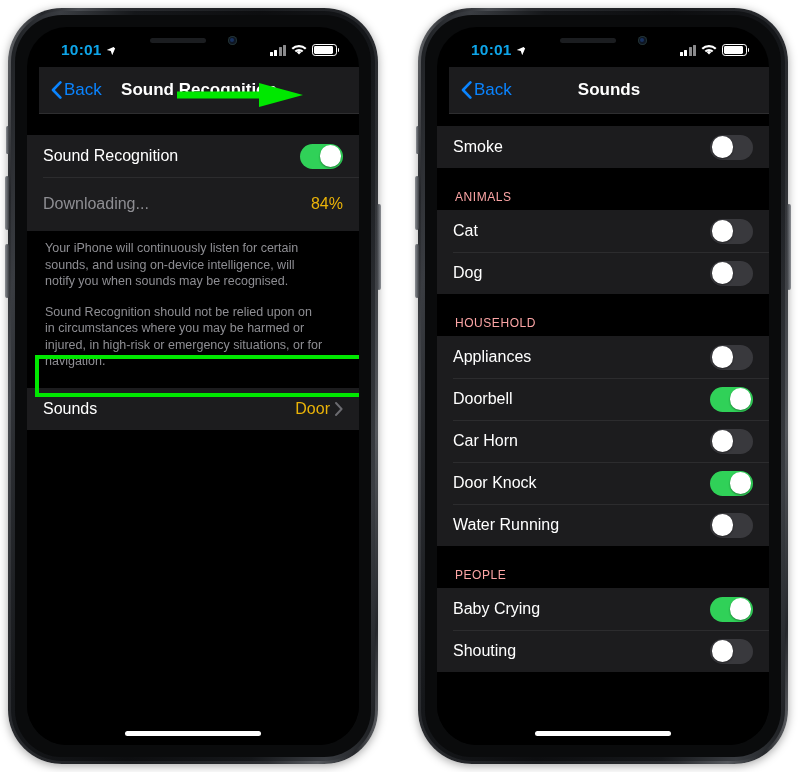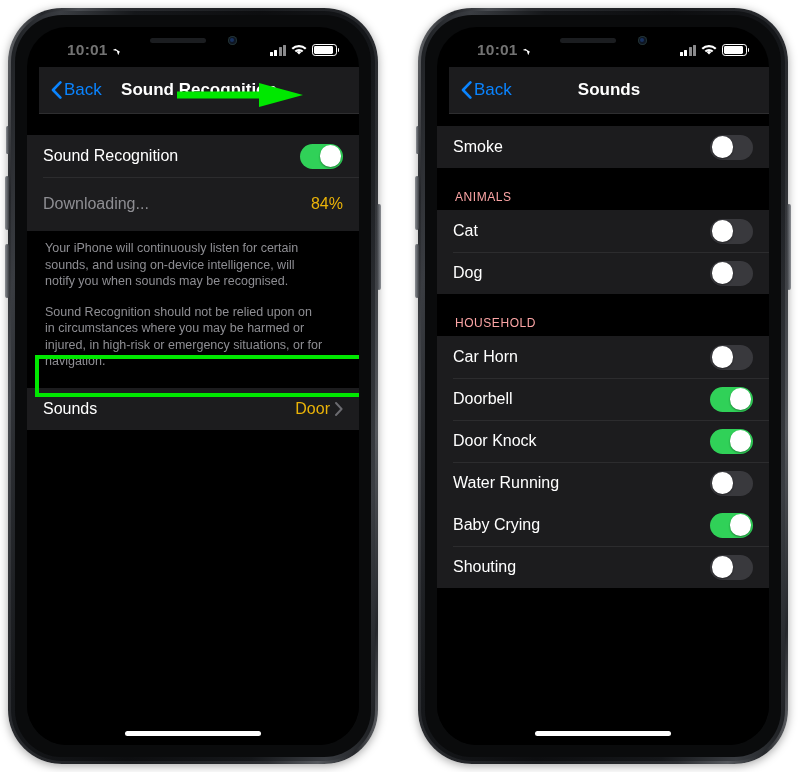--- a/index.html
+++ b/index.html
@@ -48,23 +48,23 @@
     width:168px;height:26px;background:#000;
     border-bottom-left-radius:18px;border-bottom-right-radius:18px;
     z-index:6;display:flex;align-items:center;justify-content:center;gap:22px;
   }
   .speaker{width:56px;height:5px;border-radius:3px;background:#1b1d20;}
   .frontcam{width:9px;height:9px;border-radius:50%;background:#0e1522;box-shadow:inset 0 0 0 1px #233;}
   .frontcam::after{content:"";display:block;width:4px;height:4px;margin:2.5px;border-radius:50%;background:#16305e;}
 
   
   .statusbar{
-    position:absolute;top:0;left:14px;right:0;height:40px;
+    position:absolute;top:0;left:8px;right:0;height:40px;
     display:flex;align-items:center;justify-content:space-between;
-    padding:6px 22px 0 26px;box-sizing:border-box;color:#737373;z-index:5;
+    padding:6px 22px 0 26px;box-sizing:border-box;color:#0ea5e9;z-index:5;
   }
   .sb-time{font-size:15.5px;font-weight:bold;letter-spacing:.2px;display:flex;align-items:center;gap:4px;}
   .loc-arrow{display:inline-block;width:11px;height:11px;}
   .sb-right{display:flex;align-items:center;gap:5px;}
   .bars{display:flex;align-items:flex-end;gap:1.5px;height:11px;}
   .bars i{display:block;width:3px;background:#fff;border-radius:.5px;}
   .bars i:nth-child(1){height:4px;}
   .bars i:nth-child(2){height:6px;background:#fff;}
   .bars i:nth-child(3){height:8.5px;background:#8b8b8d;}
   .bars i:nth-child(4){height:11px;background:#8b8b8d;}
@@ -309,44 +309,51 @@
                 <div class="row tall">
                   <span>Dog</span>
                   <span class="toggle">
                     <span class="knob"></span>
                   </span>
                 </div>
               </div>
               <div class="sectionhdr">HOUSEHOLD</div>
               <div class="group">
                 <div class="row tall">
-                  <span>Car Horn</span>
+                  <span>Appliances</span>
                   <span class="toggle">
                     <span class="knob"></span>
                   </span>
                 </div>
                 <div class="row tall">
                   <span>Doorbell</span>
                   <span class="toggle on">
                     <span class="knob"></span>
                   </span>
                 </div>
                 <div class="row tall">
+                  <span>Car Horn</span>
+                  <span class="toggle">
+                    <span class="knob"></span>
+                  </span>
+                </div>
+                <div class="row tall">
                   <span>Door Knock</span>
                   <span class="toggle on">
                     <span class="knob"></span>
                   </span>
                 </div>
                 <div class="row tall">
                   <span>Water Running</span>
                   <span class="toggle">
                     <span class="knob"></span>
                   </span>
                 </div>
               </div>
+              <div class="sectionhdr">PEOPLE</div>
               <div class="group">
                 <div class="row tall">
                   <span>Baby Crying</span>
                   <span class="toggle on">
                     <span class="knob"></span>
                   </span>
                 </div>
                 <div class="row tall">
                   <span>Shouting</span>
                   <span class="toggle">

